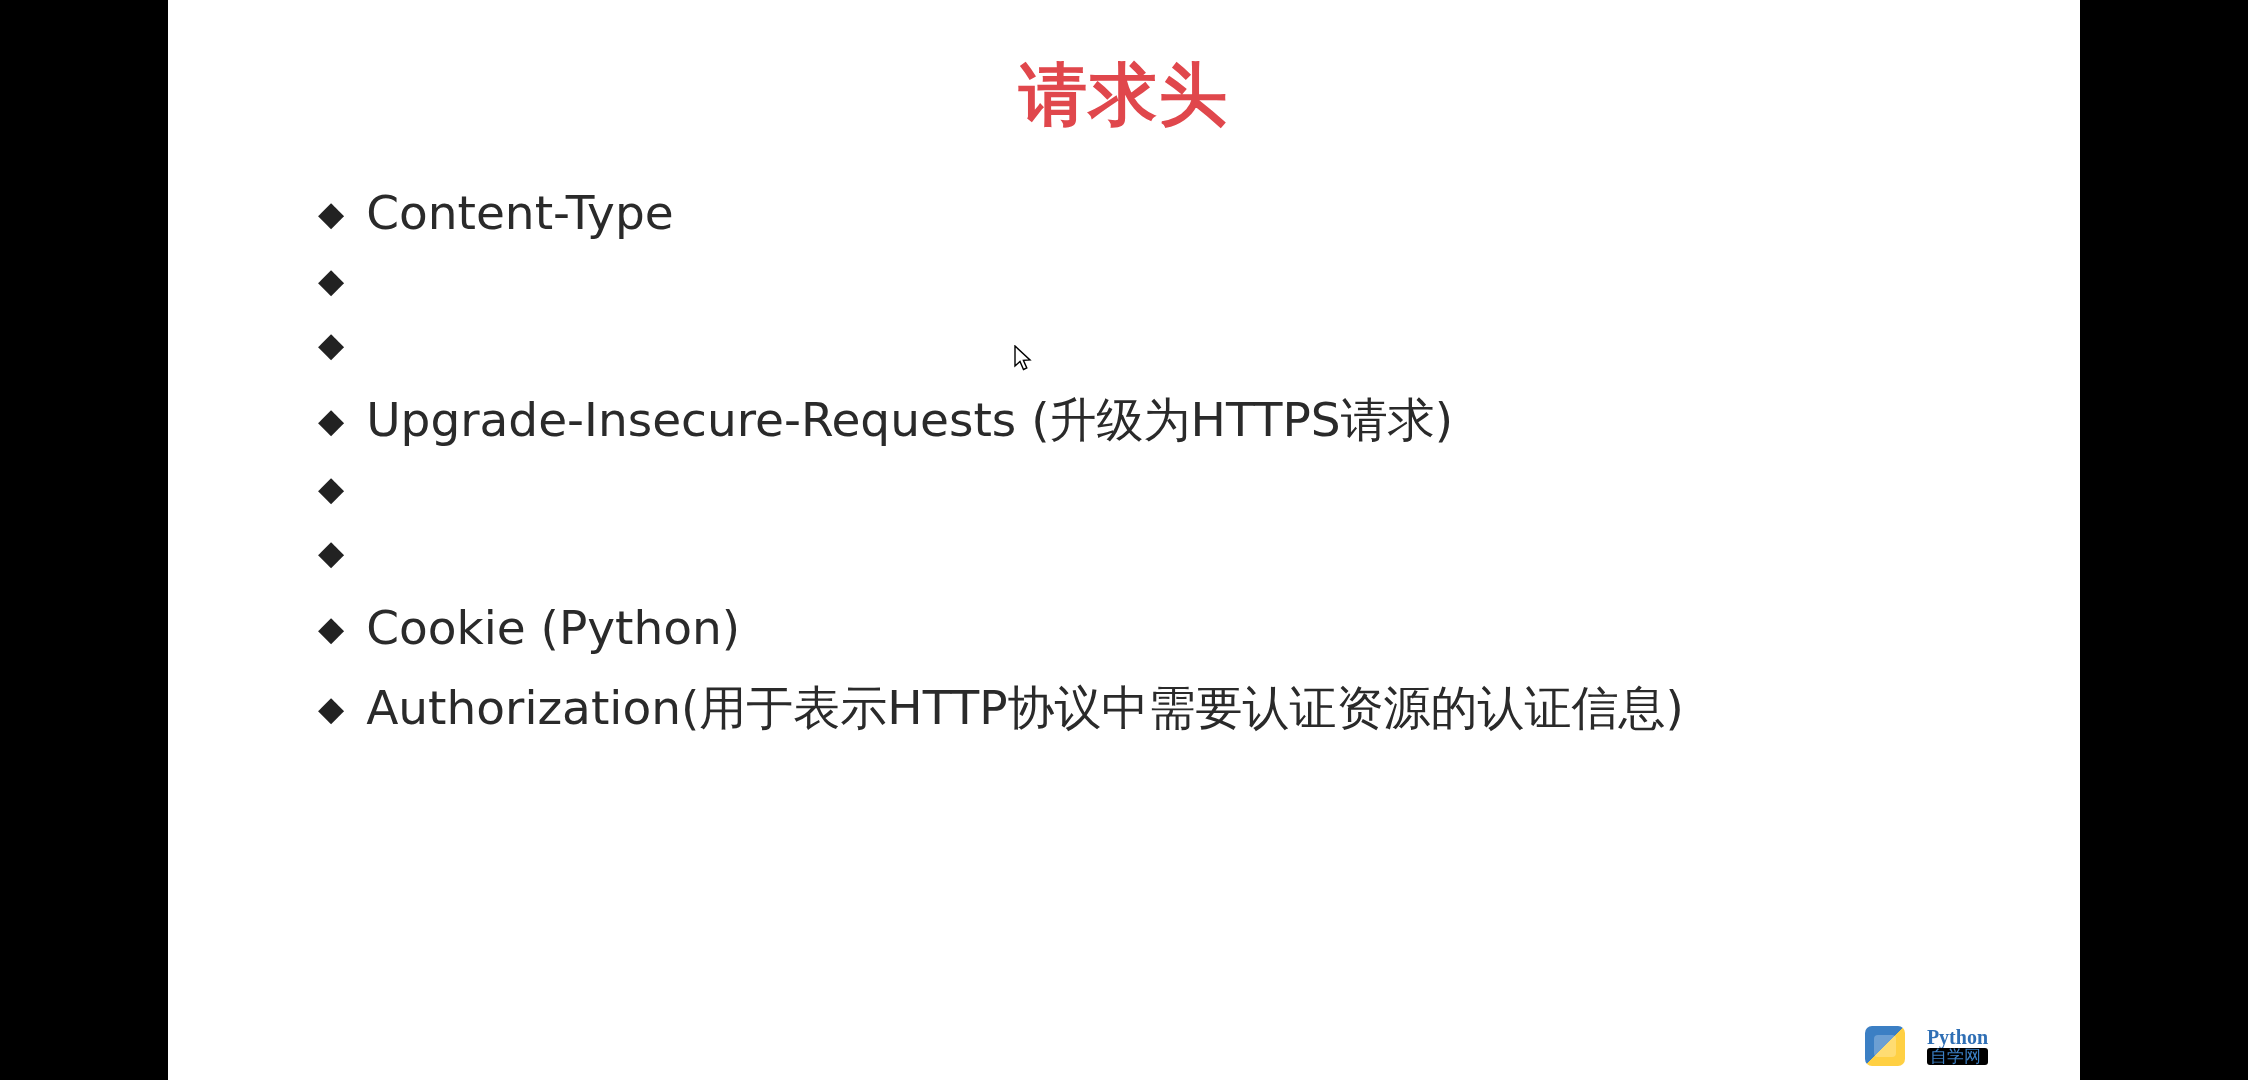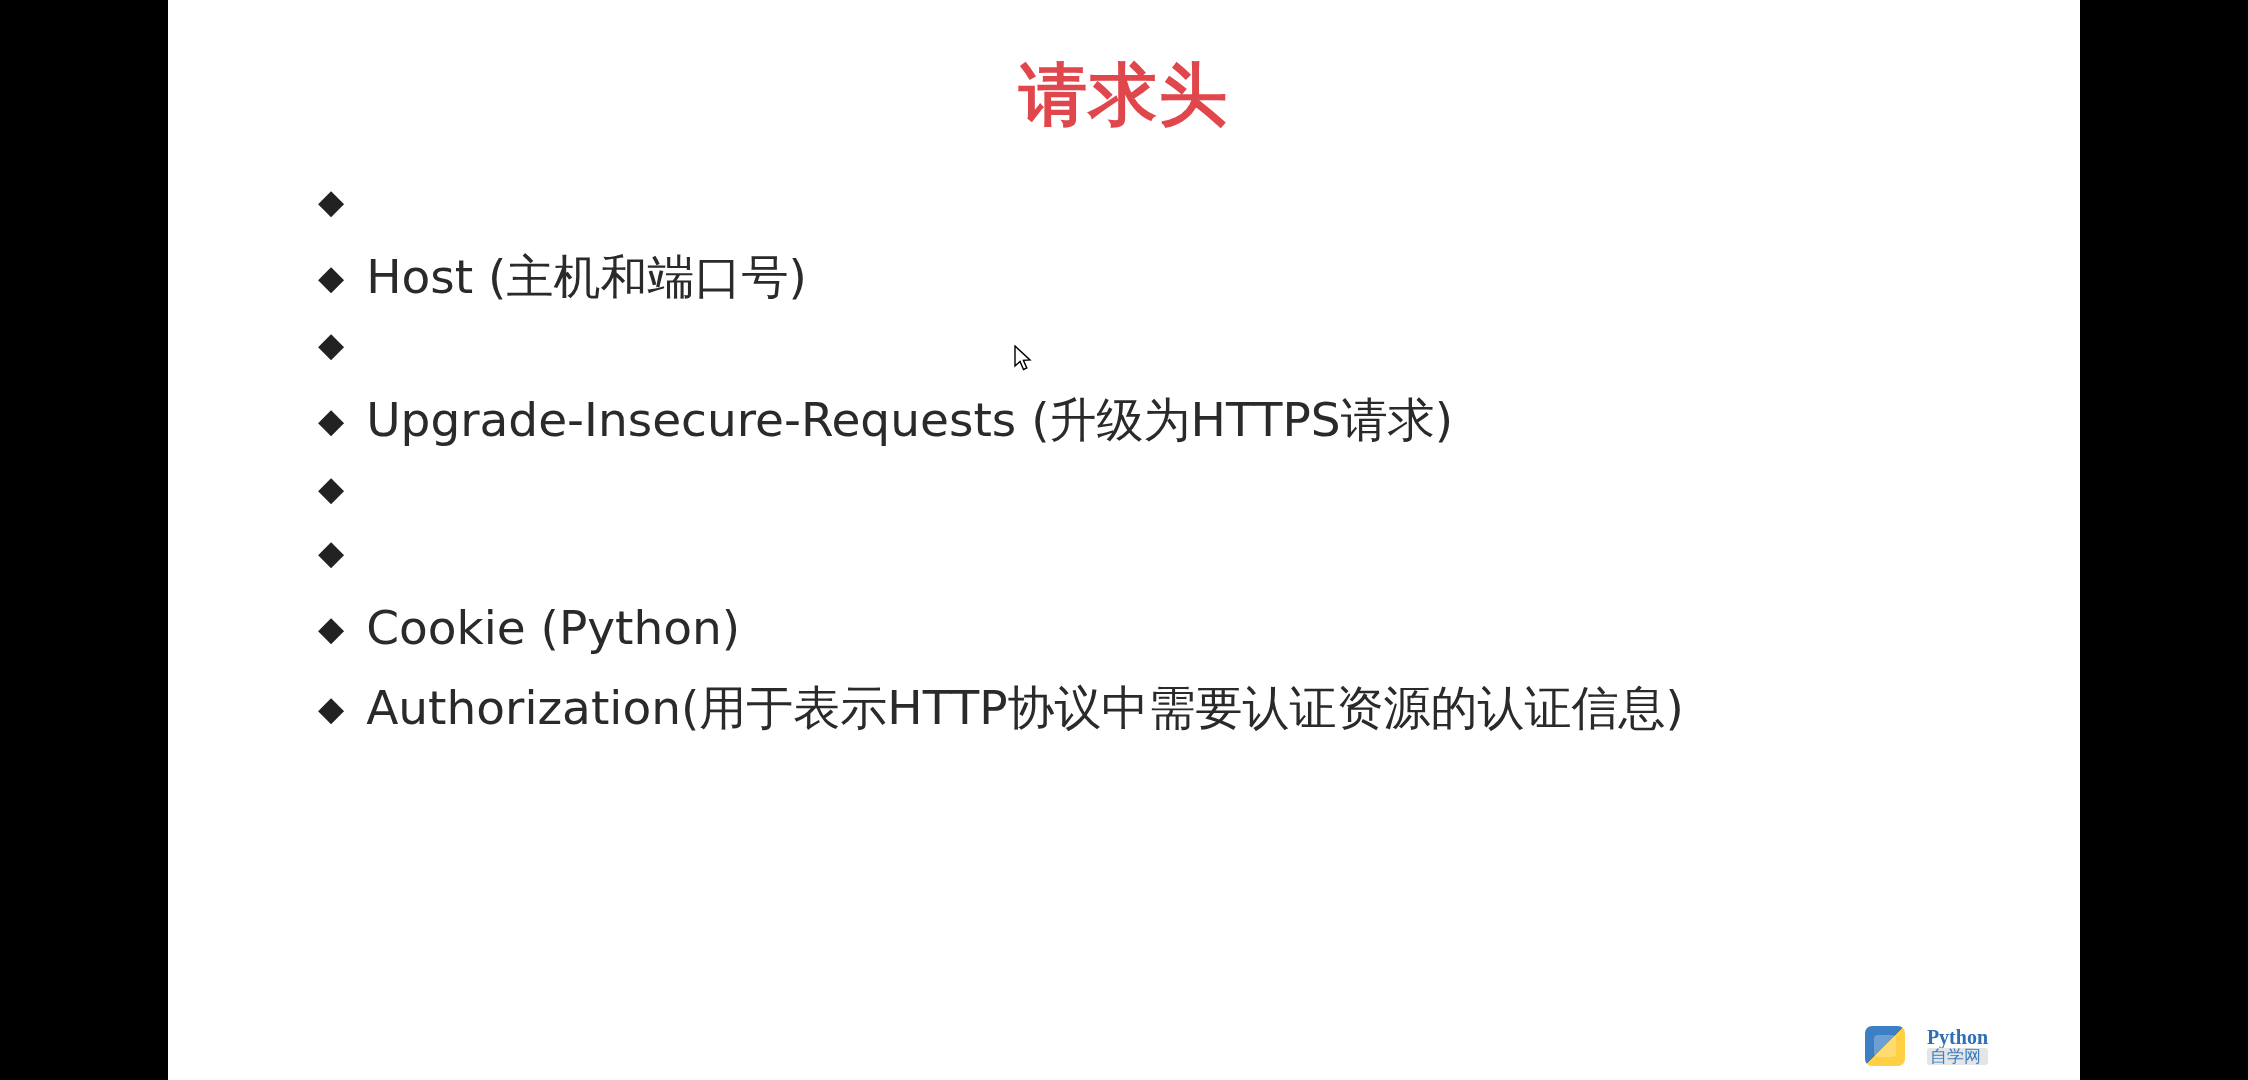--- a/index.html
+++ b/index.html
@@ -106,41 +106,41 @@
   }
   .wm-main {
     font-size: 20px;
     color: #2f6fb5;
     font-weight: bold;
     font-family: "Liberation Serif", serif;
   }
   .wm-sub {
     font-size: 17px;
     color: #3b7fc4;
-    background: #e5e5e5;
+    background: #000000;
     border-radius: 3px;
     padding: 0 3px;
     font-family: "DejaVu Sans", "Liberation Sans", sans-serif;
   }
 </style>
 </head>
 <body>
 
 <div class="stage">
   <div class="slide">
 
     <h1 class="slide-title">请求头</h1>
 
     <ul class="bullet-list">
       <li class="bullet-item">
         <span class="bullet-marker">◆</span>
+        <span class="bullet-text">Content-Type</span>
       </li>
       <li class="bullet-item">
         <span class="bullet-marker">◆</span>
-        <span class="bullet-text">Host (主机和端口号)</span>
       </li>
       <li class="bullet-item">
         <span class="bullet-marker">◆</span>
       </li>
       <li class="bullet-item">
         <span class="bullet-marker">◆</span>
         <span class="bullet-text">Upgrade-Insecure-Requests (升级为HTTPS请求)</span>
       </li>
       <li class="bullet-item">
         <span class="bullet-marker">◆</span>

